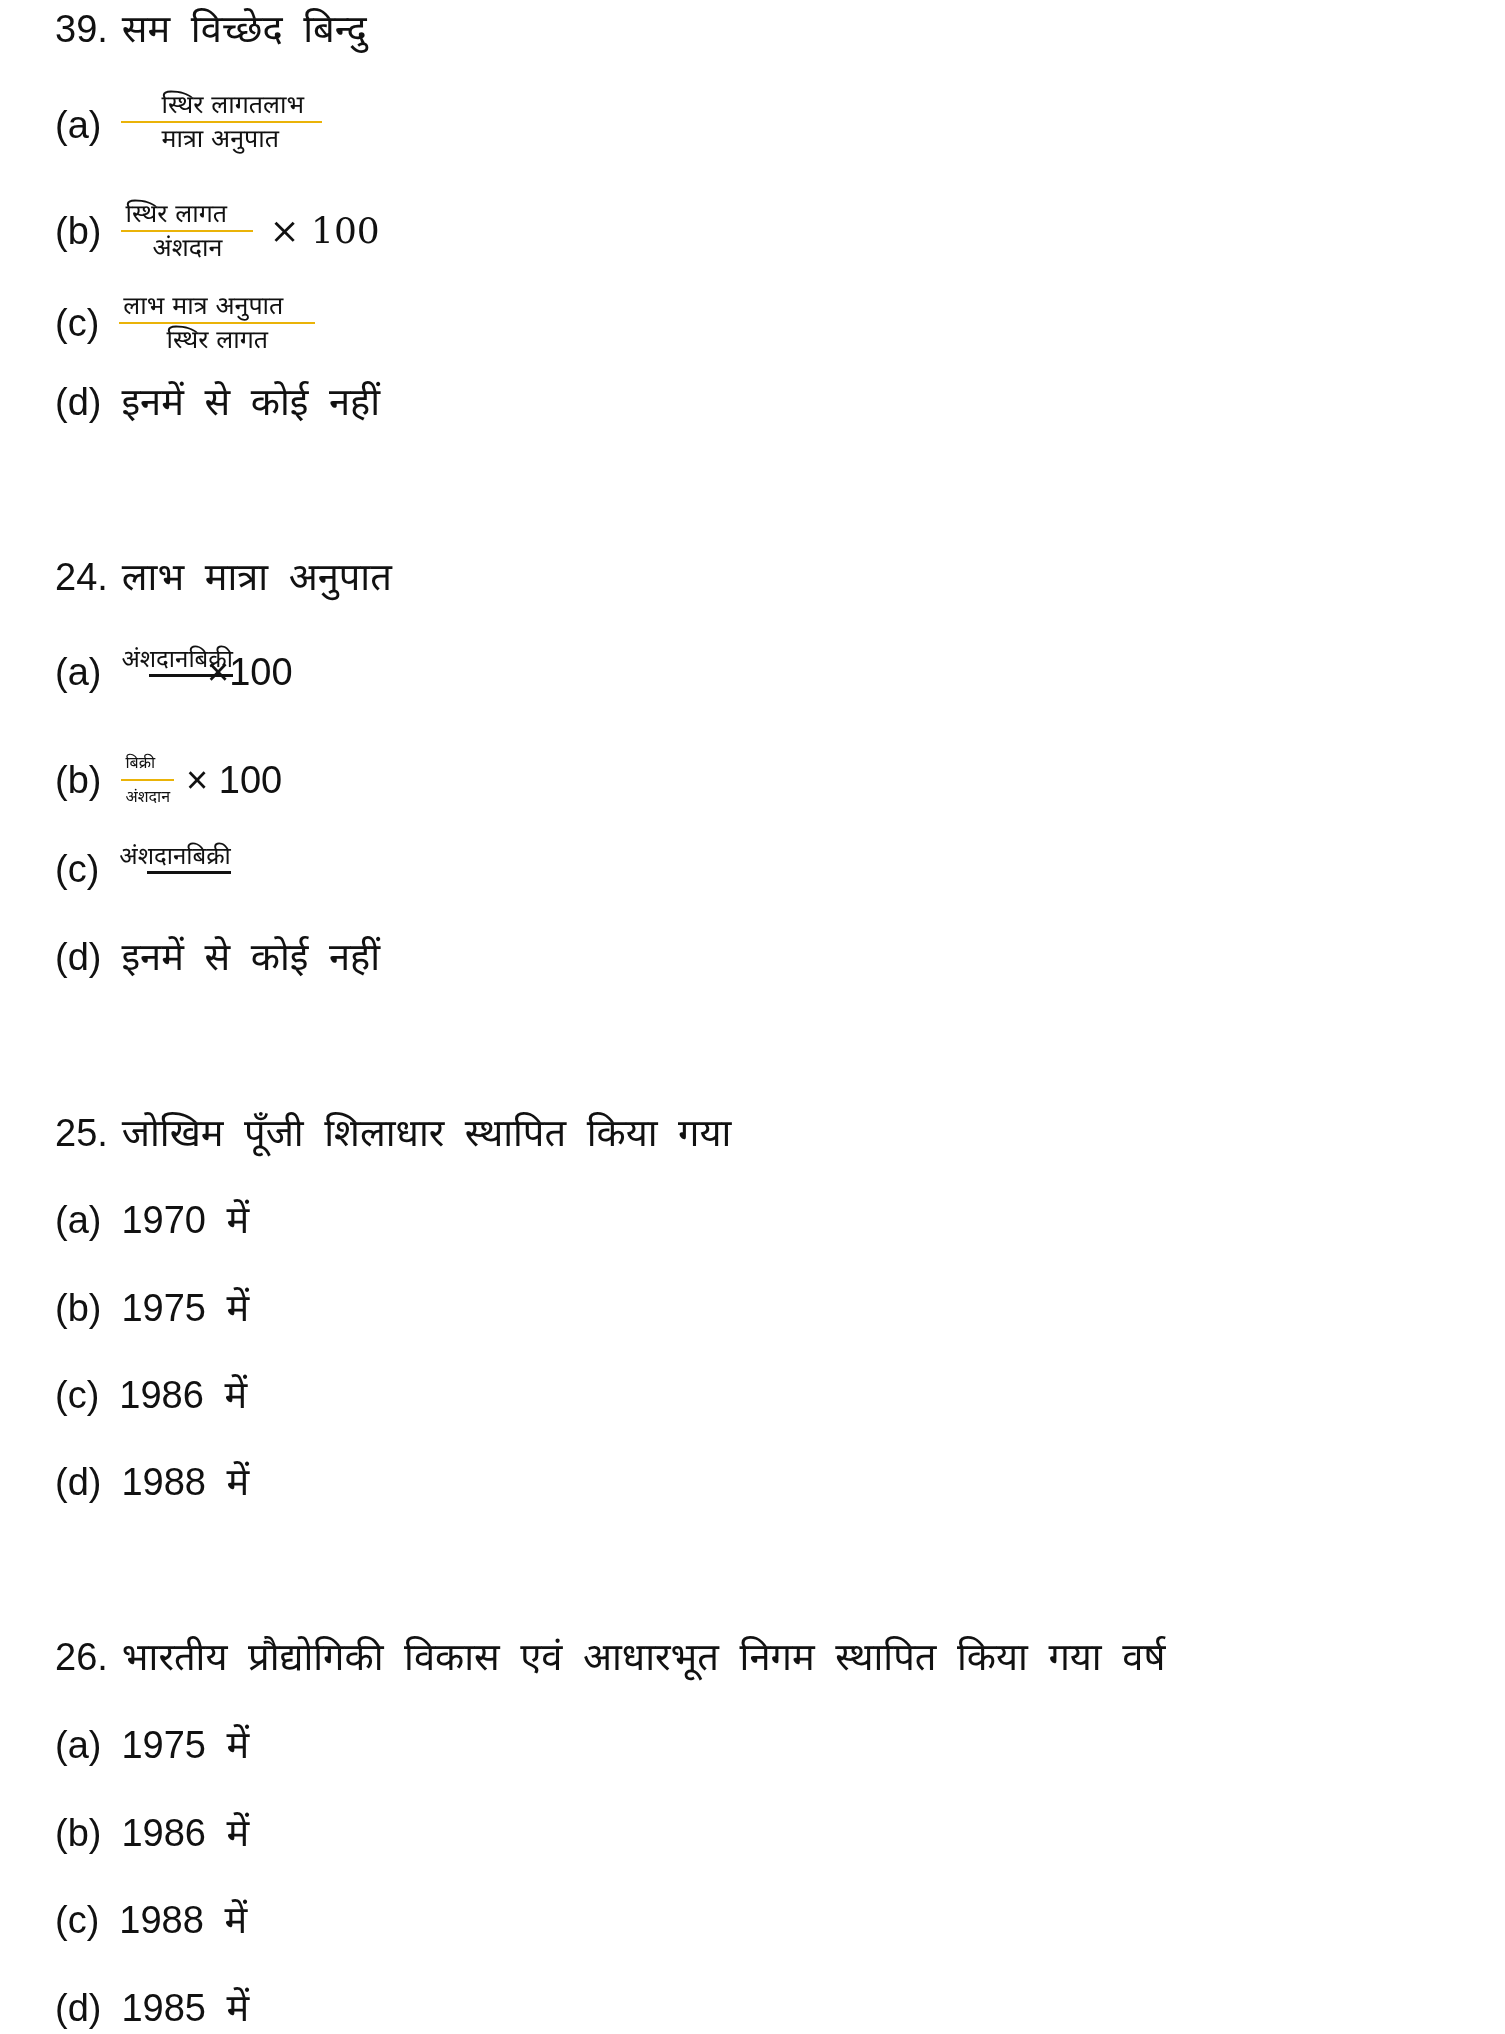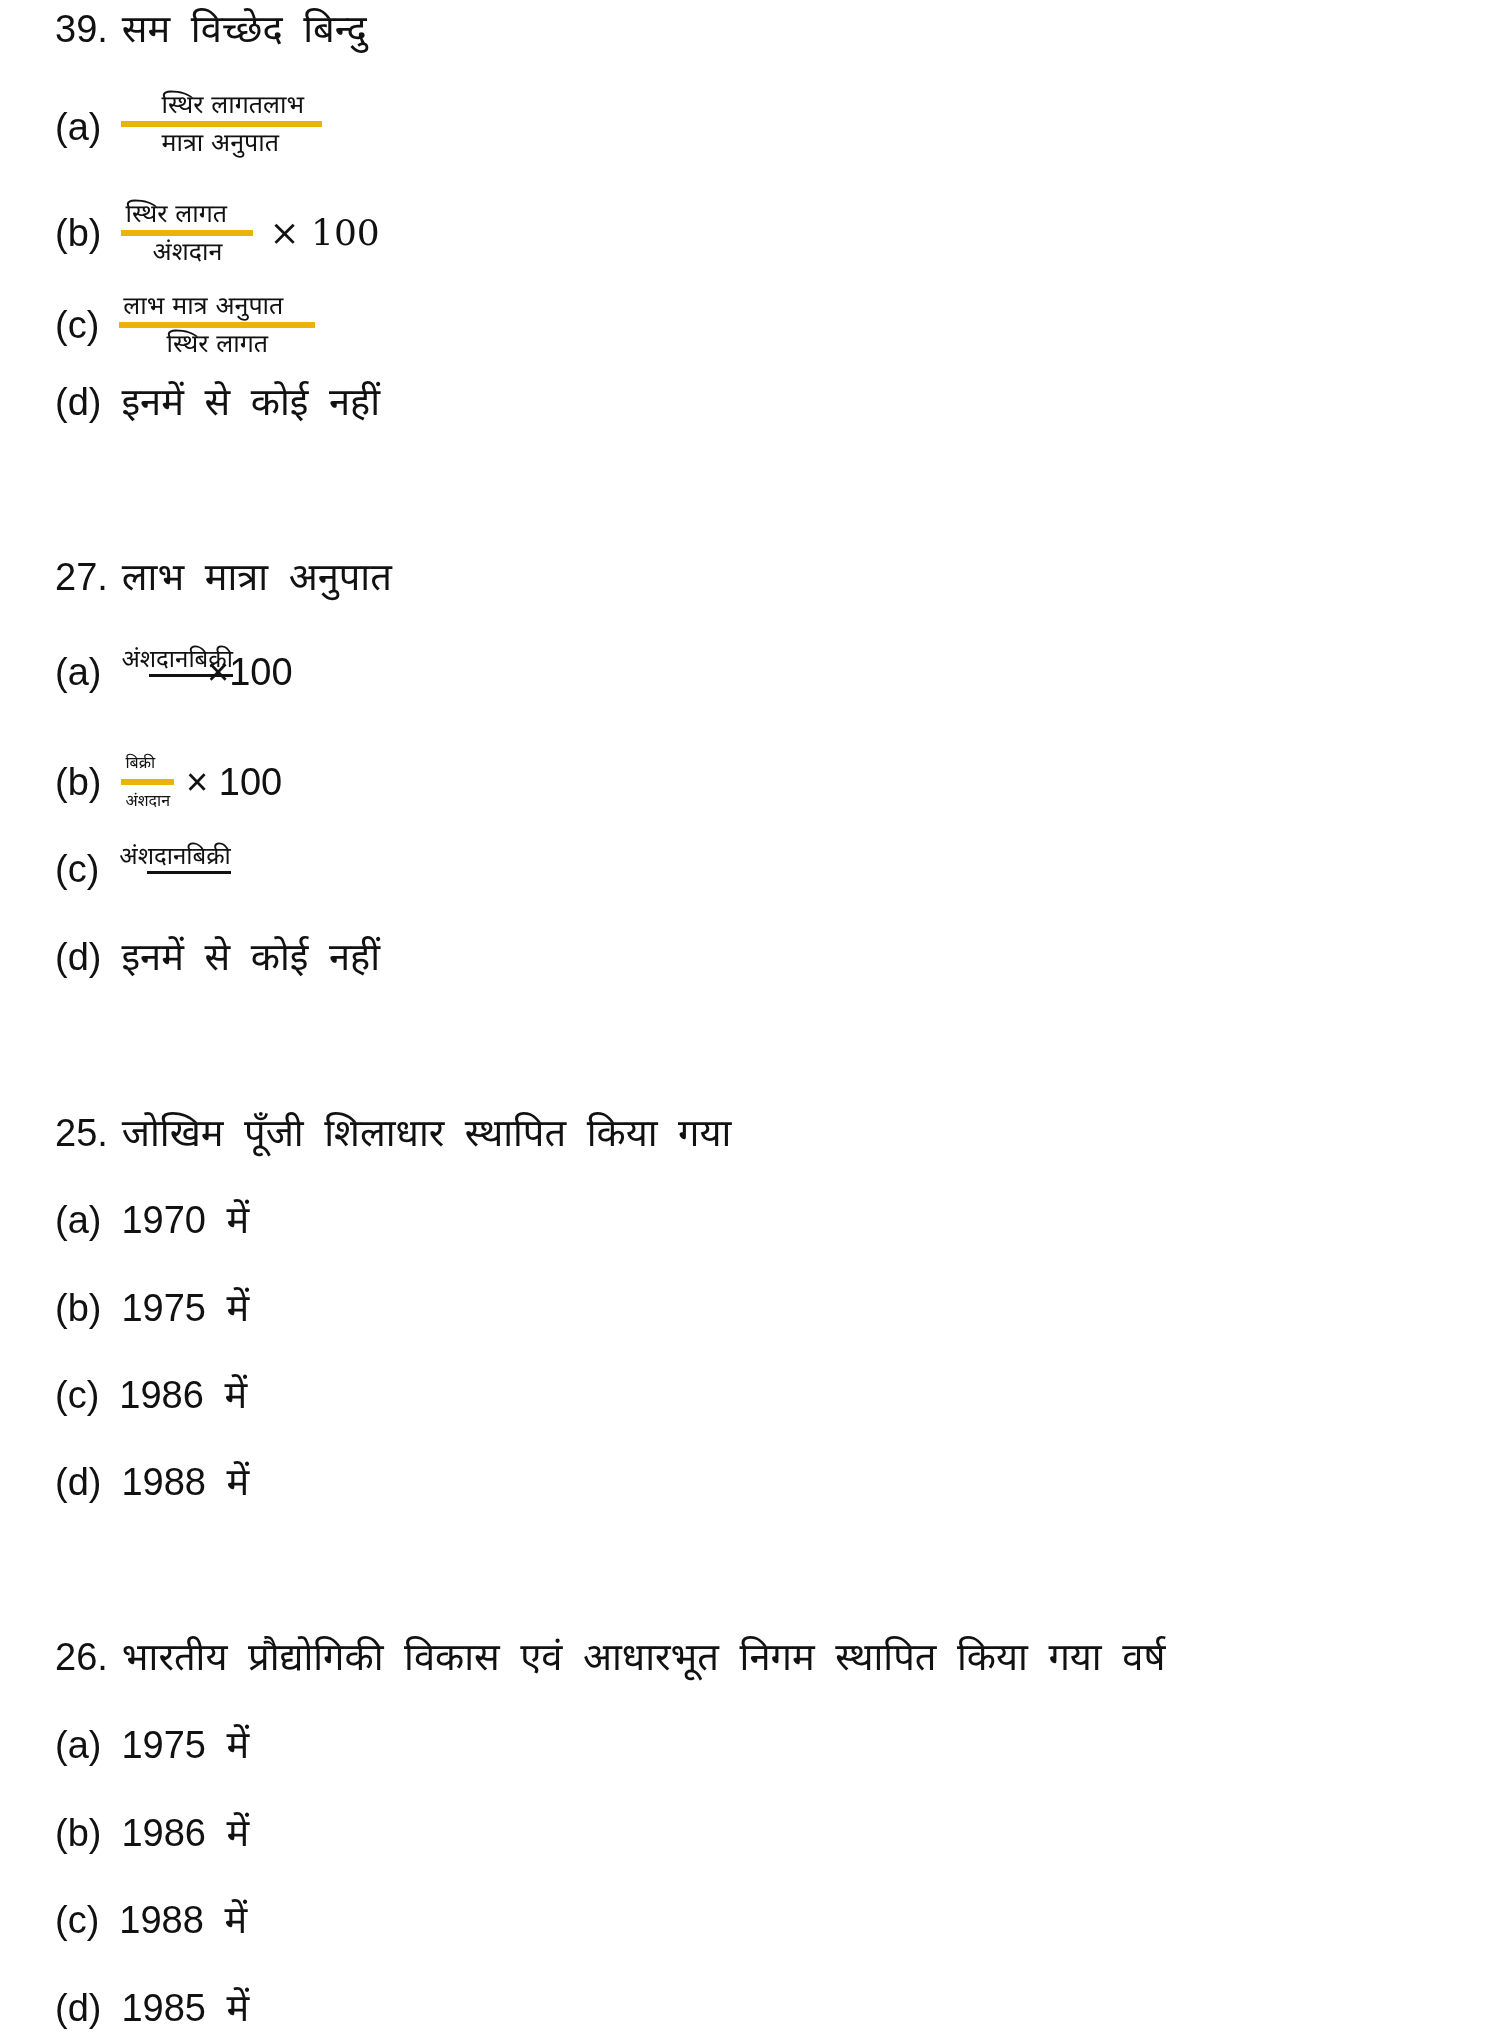--- a/index.html
+++ b/index.html
@@ -4,21 +4,21 @@
 <style>
   html, body { margin:0; padding:0; background:#ffffff; }
   body { width:1505px; height:2034px; position:relative; overflow:hidden;
          font-family:"Liberation Sans", "DejaVu Sans", sans-serif; color:#111; }
   .line { position:absolute; left:55px; font-size:38px; line-height:44px; white-space:nowrap; display:flex; align-items:center; }
   .label { display:inline-block; margin-right:20px; }
   .qnum { display:inline-block; margin-right:14px; }
   .word-spaced { word-spacing:10px; }
   .frac { display:inline-flex; flex-direction:column; vertical-align:middle; font-family:"DejaVu Sans", sans-serif; font-size:25px; line-height:32px; }
   .frac .num { padding:0 4px; }
-  .frac .den { padding:0 4px; border-top:6px solid #eab308; }
+  .frac .den { padding:0 4px; border-top:2px solid #eab308; }
   .frac.small .num, .frac.small .den { font-size:16px; }
   .times { font-family:"DejaVu Serif", serif; font-size:36px; margin-left:16px; }
   .times-sans { font-family:"Liberation Sans", sans-serif; font-size:38px; margin-left:12px; }
   .frac-empty { display:inline-flex; flex-direction:column; align-items:flex-end; font-family:Liberation Sans, sans-serif; font-size:24px; line-height:30px; position:relative; }
   .frac-empty .num { white-space:nowrap; }
   .frac-empty .bar { width:84px; height:3px; background:#111; }
 </style>
 </head>
 <body>
 
@@ -47,21 +47,21 @@
     <span class="num">लाभ मात्र अनुपात</span>
     <span class="den" style="width:188px;text-align:center;">स्थिर लागत</span>
   </span>
 </div>
 <div class="line word-spaced" style="top:380px;">
   <span class="label">(d)</span>
   <span>इनमें से कोई नहीं</span>
 </div>
 
 <div class="line word-spaced" style="top:555px;">
-  <span class="qnum">27.</span>
+  <span class="qnum">24.</span>
   <span>लाभ मात्रा अनुपात</span>
 </div>
 <div class="line" style="top:650px;">
   <span class="label">(a)</span>
   <span class="frac-empty" style="margin-top:-24px;">
     <span class="num">अंशदानबिक्री</span>
     <span class="bar"></span>
   </span>
   <span class="times-sans" style="margin-left:-26px;">×100</span>
 </div>

